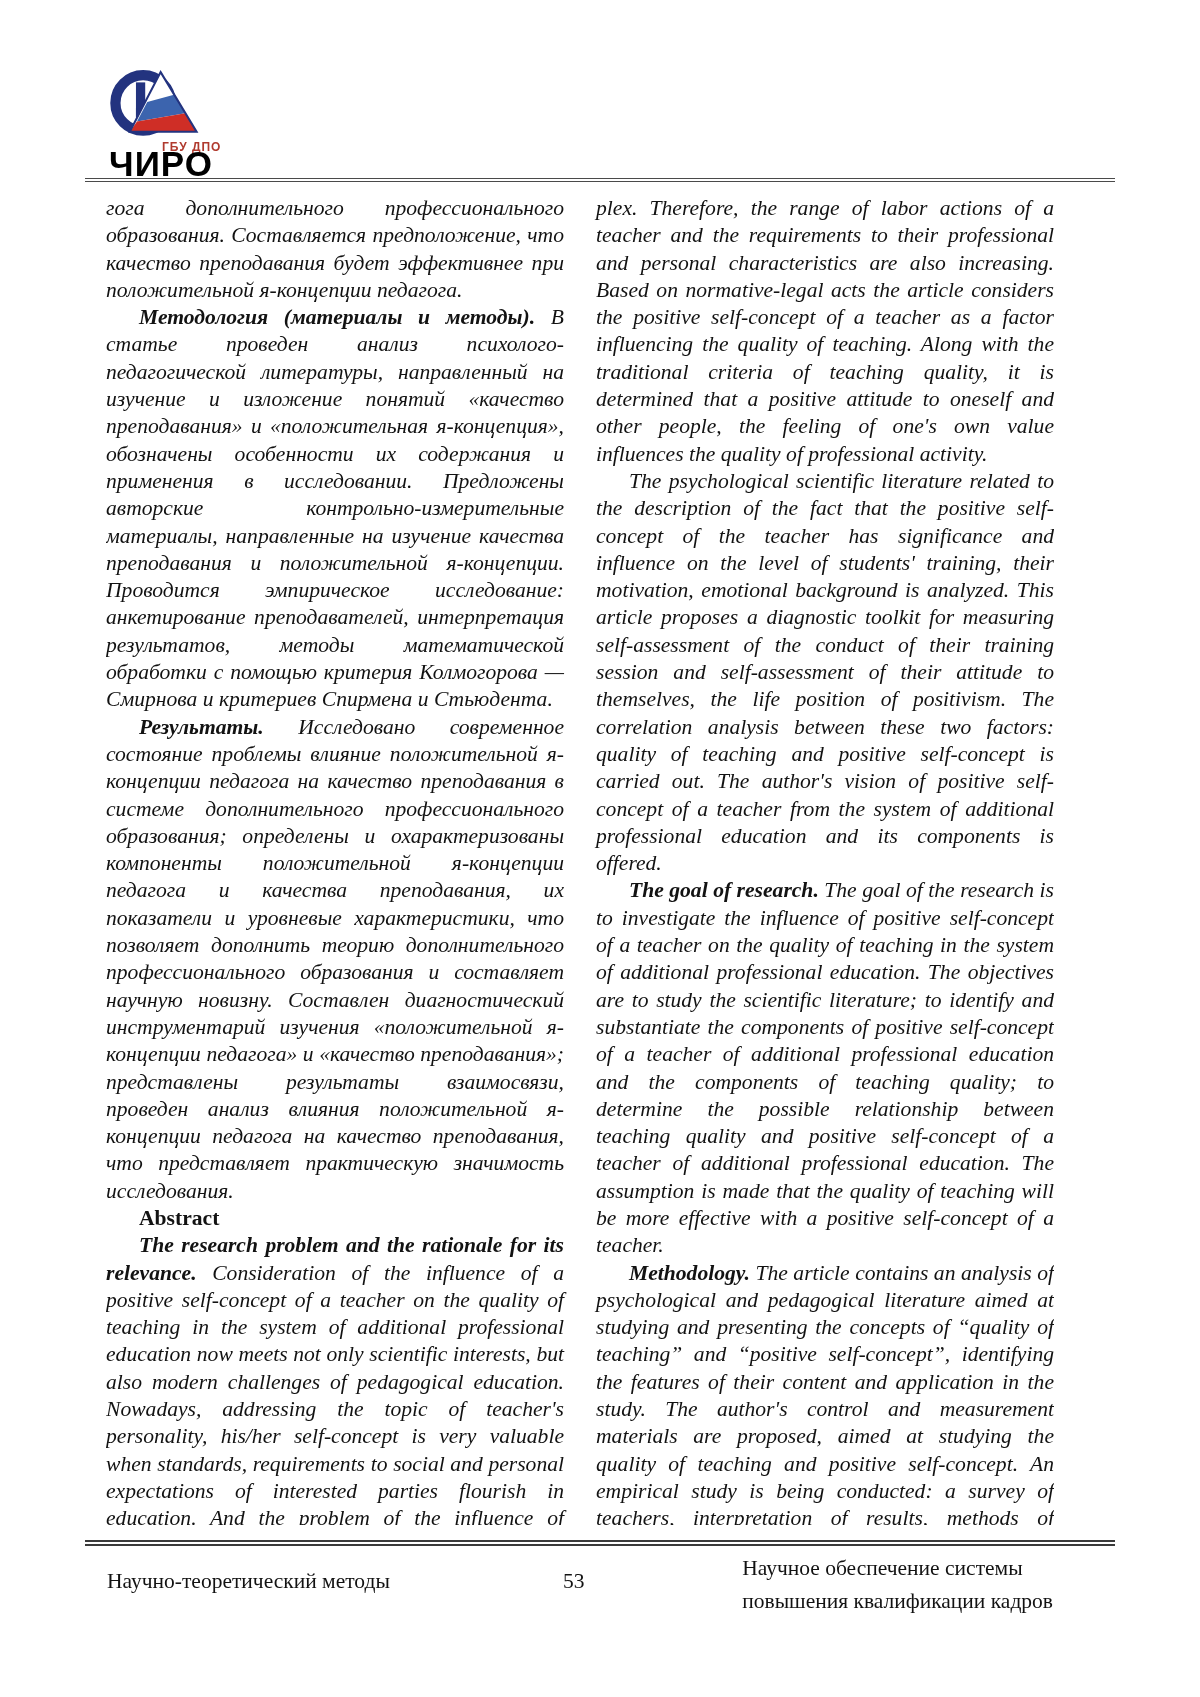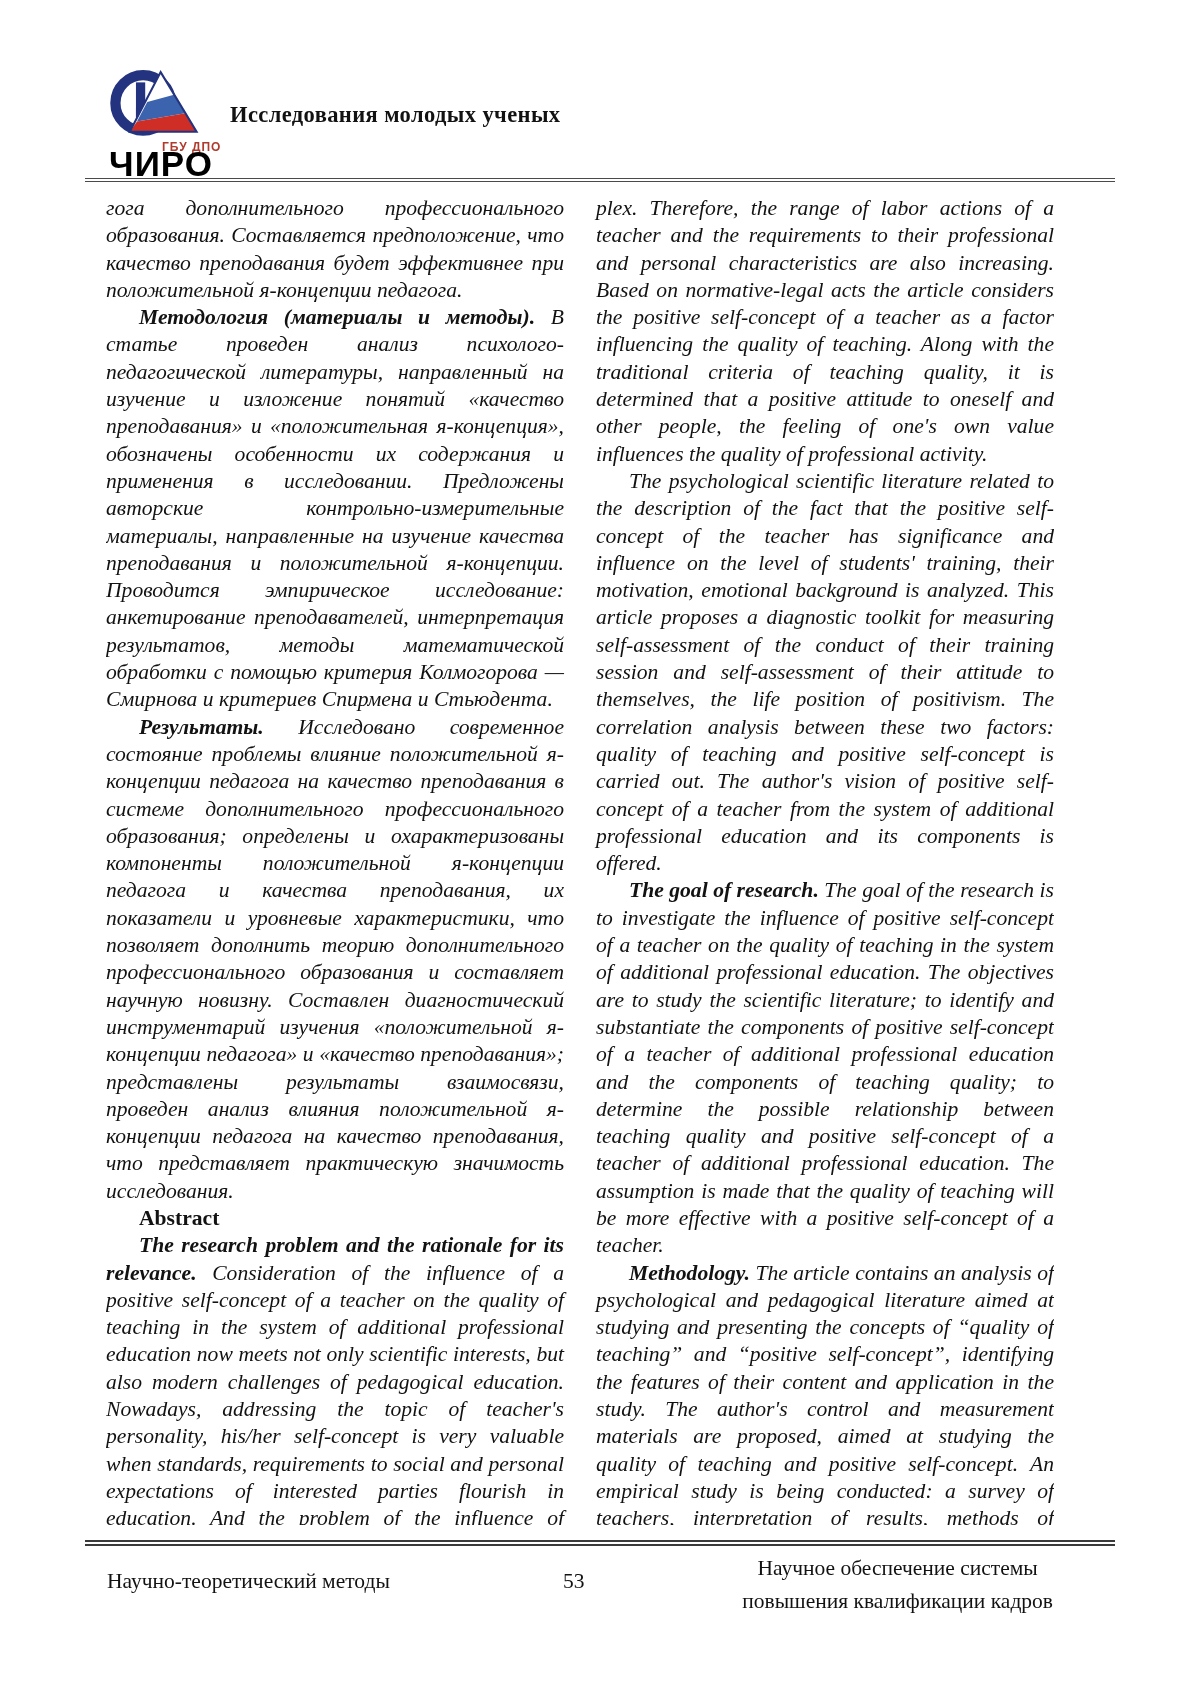--- a/index.html
+++ b/index.html
@@ -40,21 +40,21 @@
   .abstract-h{font-style:normal;font-weight:bold;margin-top:46px;}
 
   
   .footer-rule{
     position:absolute;left:85px;top:1540px;width:1030px;height:0;
     border-top:6px double #3a3a3a;
   }
   .footer{position:absolute;left:85px;top:1552px;width:1030px;height:90px;font-size:21.5px;}
   .f-left{position:absolute;left:22px;top:17px;white-space:nowrap;}
   .f-page{position:absolute;left:478px;top:17px;}
-  .f-right{position:absolute;right:62px;top:0;text-align:center;line-height:33px;white-space:nowrap;}
+  .f-right{position:absolute;right:62px;top:0;text-align:left;line-height:33px;white-space:nowrap;}
 </style>
 </head>
 <body>
 
 <div class="page">
 
   <div class="logo">
     <svg width="108" height="74" viewBox="0 0 105 72">
       <circle cx="40" cy="34" r="27" fill="none" stroke="#23337f" stroke-width="10"></circle>
       <rect x="33" y="14" width="9" height="34" fill="#23337f"></rect>
@@ -63,21 +63,20 @@
         <polygon points="57,4 92,62 27,62" fill="#ffffff"></polygon>
         <polygon points="44,33 70,26 81,44 34,52" fill="#3c64ae"></polygon>
         <polygon points="34,52 81,44 92,62 27,62" fill="#cf2e26"></polygon>
         <polygon points="57,4 92,62 27,62" fill="none" stroke="#23337f" stroke-width="2"></polygon>
       </g>
     </svg>
     <div class="org-type">ГБУ ДПО</div>
     <div class="org-abbr">ЧИРО</div>
   </div>
 
-  <div class="page-title">Исследования молодых ученых</div>
   <div class="header-rule"></div>
 
   <main class="columns">
 
     <section class="col" lang="ru">
       <p class="cont">гога дополнительного профессионального образования. Составляется предположение, что качество преподавания будет эффективнее при положительной я-концепции педагога.</p>
       <p><b class="lead">Методология (материалы и методы).</b> <span>В статье проведен анализ психолого-педагогической литературы, направленный на изучение и изложение понятий «качество преподавания» и «положительная я-концепция», обозначены особенности их содержания и применения в исследовании. Предложены авторские контрольно-измерительные материалы, направленные на изучение качества преподавания и положительной я-концепции. Проводится эмпирическое исследование: анкетирование преподавателей, интерпретация результатов, методы математической обработки с помощью критерия Колмогорова — Смирнова и критериев Спирмена и Стьюдента.</span></p>
       <p><b class="lead">Результаты.</b> <span>Исследовано современное состояние проблемы влияние положительной я-концепции педагога на качество преподавания в системе дополнительного профессионального образования; определены и охарактеризованы компоненты положительной я-концепции педагога и качества преподавания, их показатели и уровневые характеристики, что позволяет дополнить теорию дополнительного профессионального образования и составляет научную новизну. Составлен диагностический инструментарий изучения «положительной я-концепции педагога» и «качество преподавания»; представлены результаты взаимосвязи, проведен анализ влияния положительной я-концепции педагога на качество преподавания, что представляет практическую значимость исследования.</span></p>
       <p lang="en"><b class="abstract-h">Abstract</b></p>
       <p lang="en"><b class="lead">The research problem and the rationale for its relevance.</b> <span>Consideration of the influence of a positive self-concept of a teacher on the quality of teaching in the system of additional professional education now meets not only scientific interests, but also modern challenges of pedagogical education. Nowadays, addressing the topic of teacher's personality, his/her self-concept is very valuable when standards, requirements to social and personal expectations of interested parties flourish in education. And the problem of the influence of positive self-concept on the quality of teaching is complicated by the fact that the tasks of education are becoming more com-</span></p>

